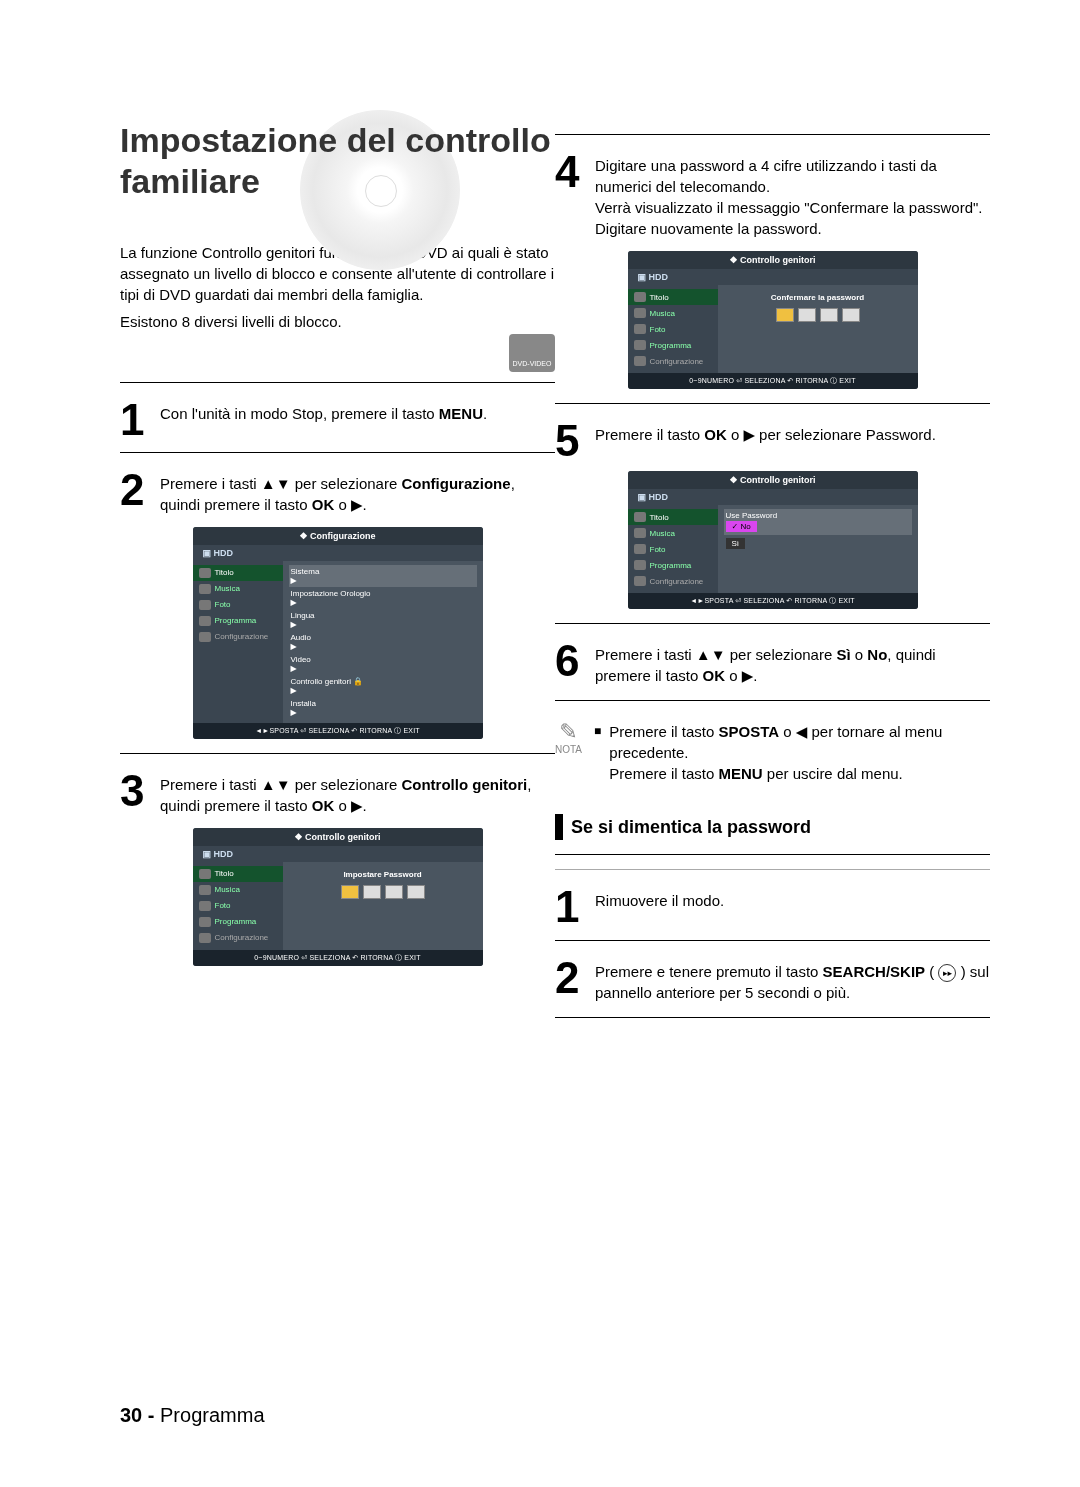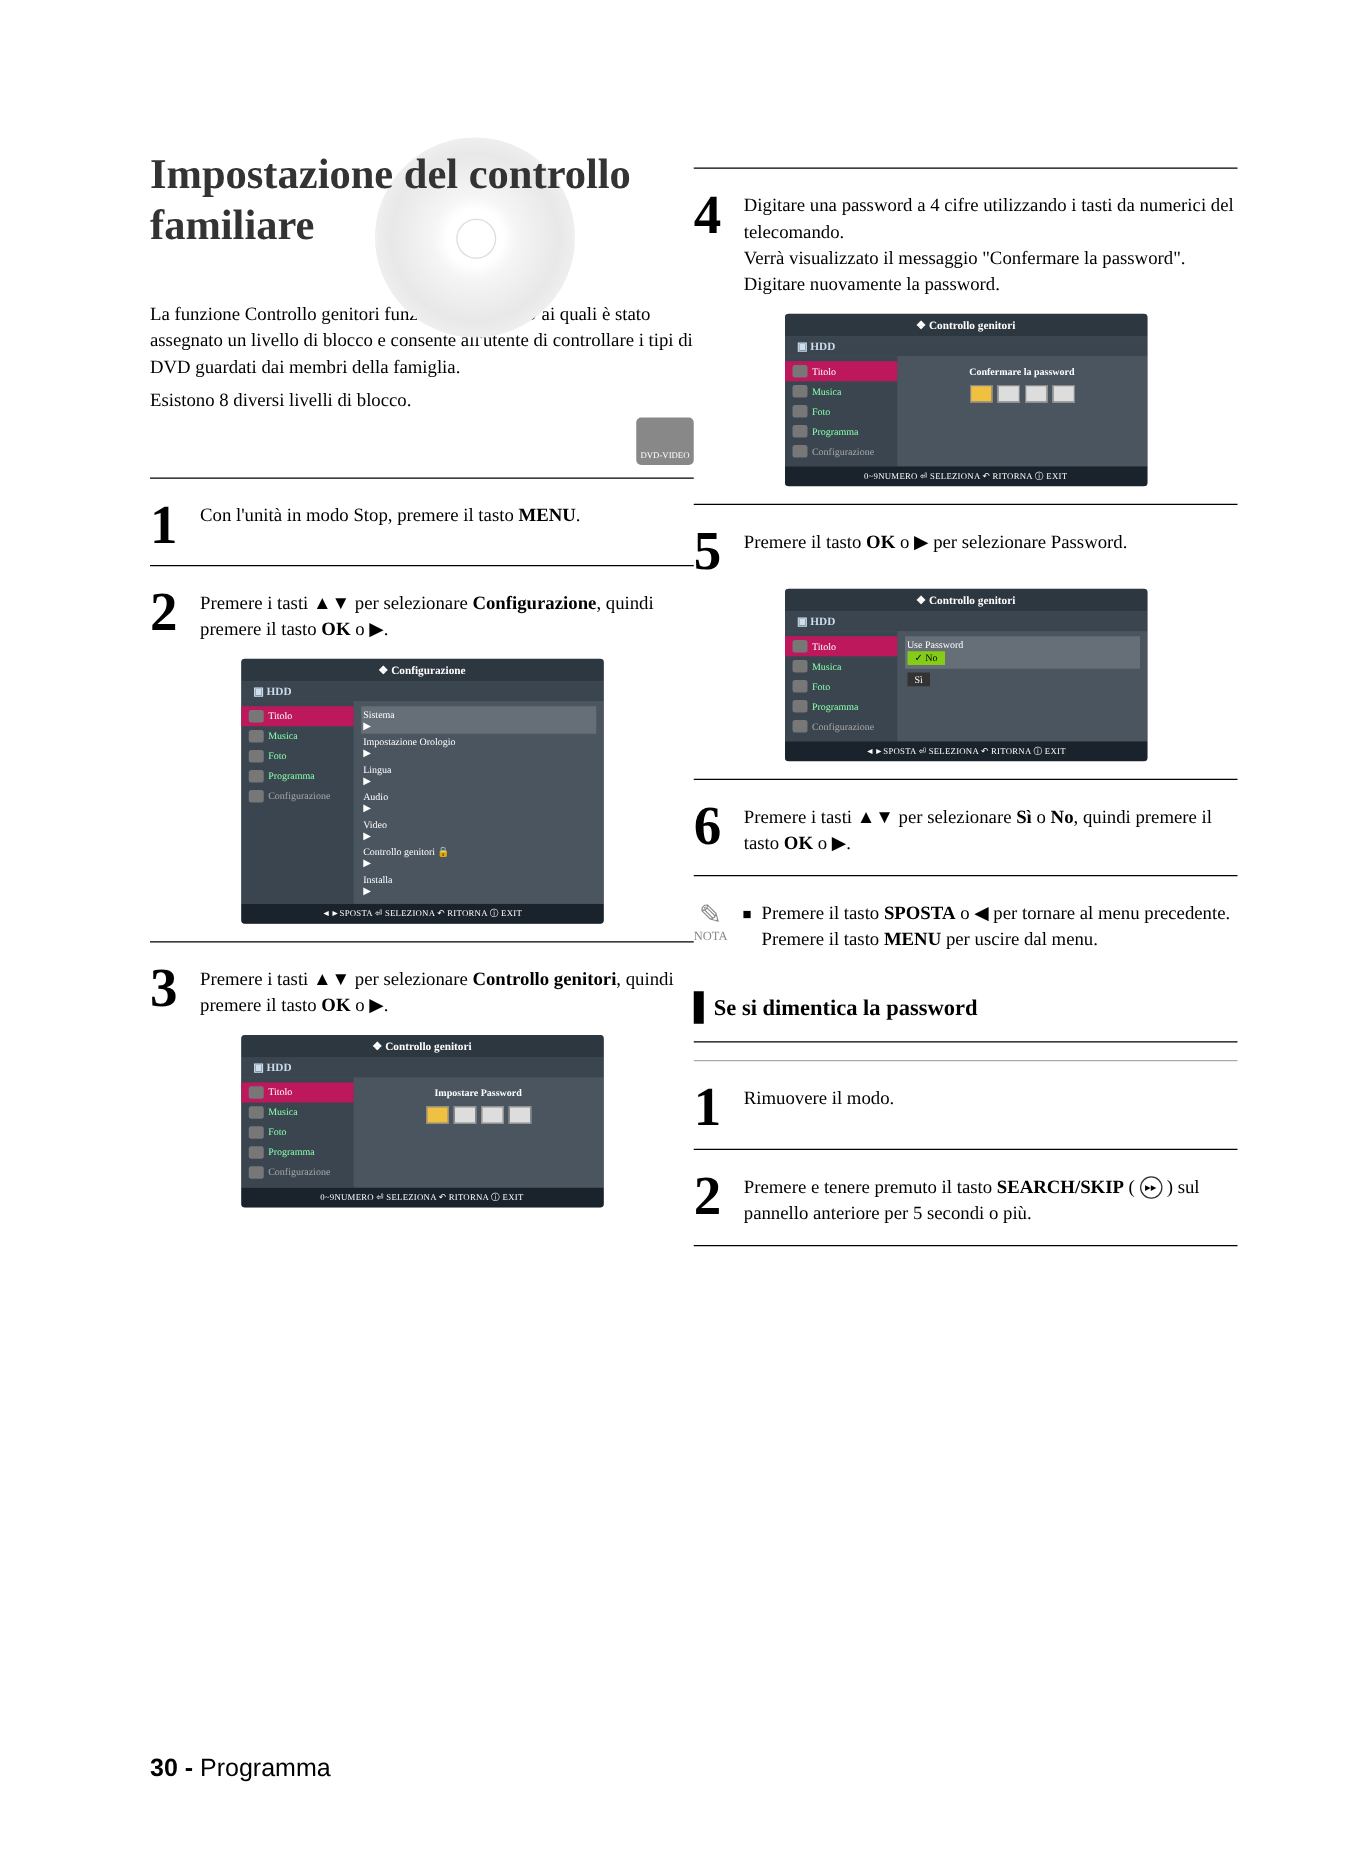--- a/index.html
+++ b/index.html
@@ -7,21 +7,20 @@
     width: 1080px;
     height: 1487px;
     background: #fff;
     font-family: Arial, Helvetica, sans-serif;
     color: #000;
     position: relative;
     padding: 120px 90px 60px 120px;
   }
   .columns {
     display: flex;
-    font-family: Liberation Serif, serif;
   }
   .col {
     flex: 1;
     position: relative;
   }
   .title {
     font-size: 34px;
     font-weight: bold;
     color: #333;
     line-height: 1.2;
@@ -125,21 +124,21 @@
     padding: 4px 0;
   }
   .osd-nav-item {
     display: flex;
     align-items: center;
     gap: 4px;
     padding: 3px 6px;
     color: #8fa;
     font-size: 8px;
   }
-  .osd-nav-item.sel { background: #be185d; color: #fff; text-align: right; }
+  .osd-nav-item.sel { background: #14532d; color: #fff; text-align: right; }
   .osd-nav-item.conf { color: #aaa; }
   .osd-nav-icon {
     width: 12px; height: 10px;
     background: #777;
     border-radius: 2px;
     display: inline-block;
   }
   .osd-main {
     flex: 1;
     padding: 4px 6px;
@@ -174,21 +173,21 @@
     border: 1px solid #888;
   }
   .osd-pass-box.active { background: #f0c040; }
   .osd-option {
     display: inline-block;
     background: #333;
     padding: 1px 6px;
     font-size: 8px;
     margin: 1px 0;
   }
-  .osd-option.sel { background: #84cc16; color:#000; }
+  .osd-option.sel { background: #d946ef; color:#000; }
   .osd-footer {
     background: #1a232c;
     padding: 3px 4px;
     font-size: 7px;
     color: #fff;
     text-align: center;
     letter-spacing: 0.2px;
   }
 
   .note-box {

